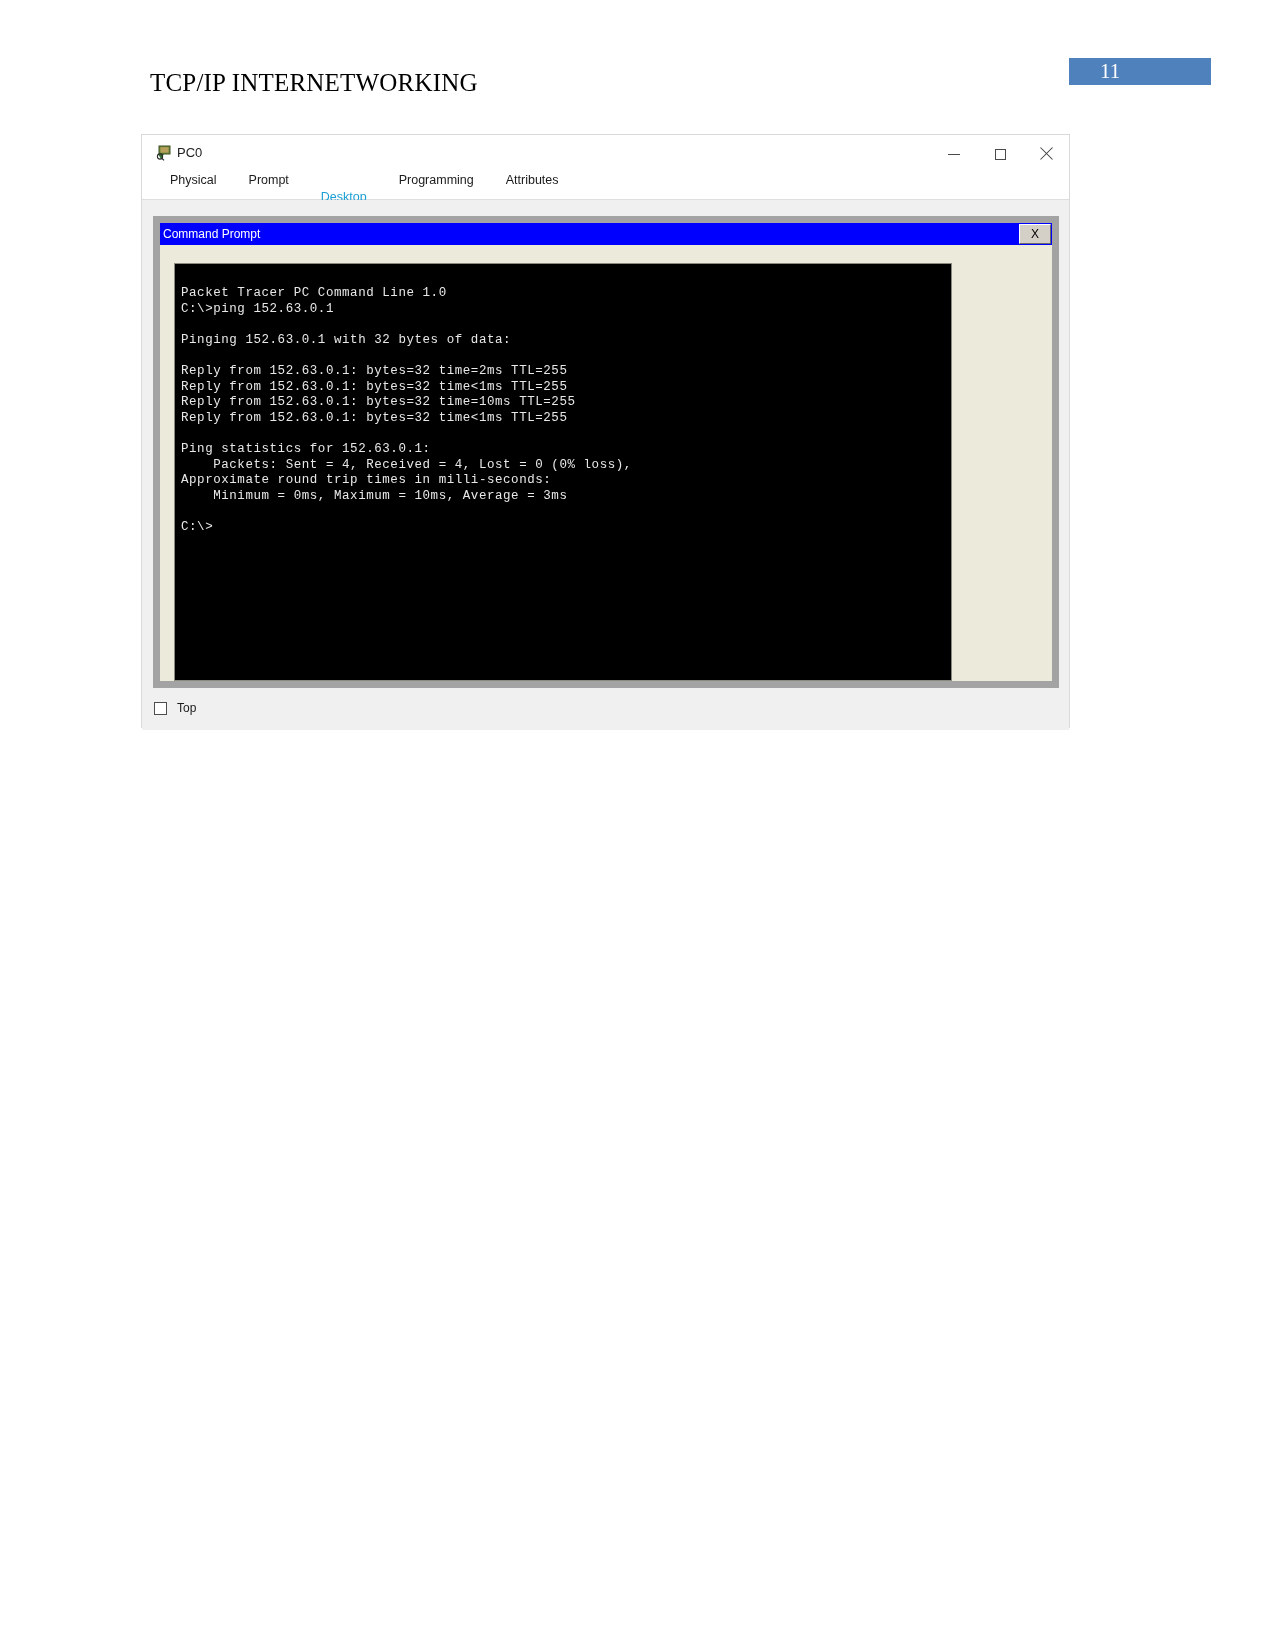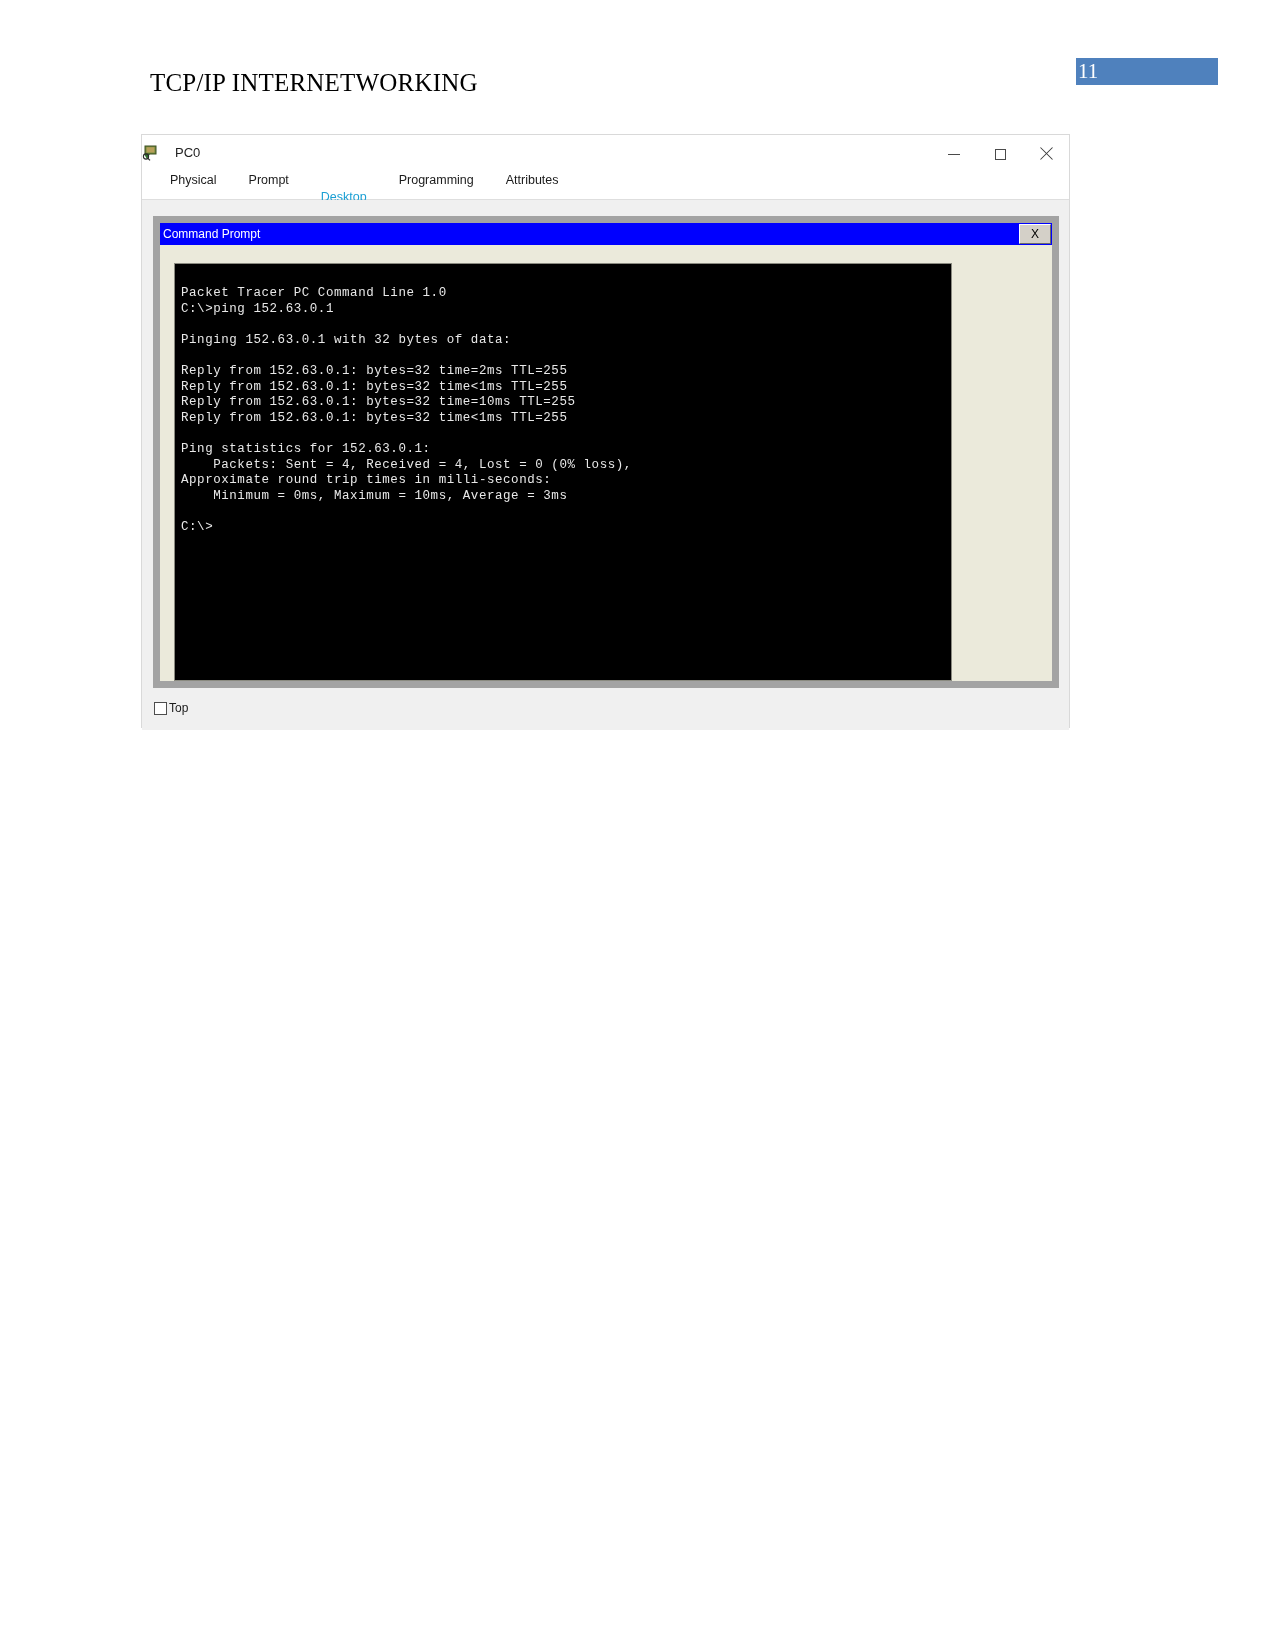--- a/index.html
+++ b/index.html
@@ -30,48 +30,47 @@
     position: absolute;
     left: 1069px;
     top: 58px;
     width: 142px;
     height: 27px;
     background: #4f81bd;
     color: #ffffff;
     font-family: "Liberation Serif", serif;
     font-size: 21px;
     line-height: 27px;
-    padding-left: 2px;
-    box-sizing: border-box;
-    margin-left: 7px;
+    padding-left: 31px;
+    box-sizing: border-box;
   }
 
   
   .pt-window {
     position: absolute;
     left: 141px;
     top: 134px;
     width: 929px;
     height: 594px;
     background: #f0f0f0;
     border: 1px solid #d9d9d9;
     box-sizing: border-box;
   }
   .pt-titlebar {
     position: relative;
     height: 38px;
     background: #ffffff;
   }
   .pt-title-left {
     position: absolute;
-    left: 0;
+    left: 14px;
     top: 9px;
     display: flex;
     align-items: center;
-    gap: 16px;
+    gap: 4px;
   }
   .pt-app-icon {
     width: 17px;
     height: 17px;
     position: relative;
     display: inline-block;
   }
   .pt-title-text {
     font-size: 13px;
     color: #222222;
@@ -231,21 +230,21 @@
     letter-spacing: 0.55px;
   }
 
   
   .pt-footer {
     position: absolute;
     left: 12px;
     bottom: 12px;
     display: flex;
     align-items: center;
-    gap: 2px;
+    gap: 10px;
   }
   .checkbox-box {
     width: 13px;
     height: 13px;
     background: #ffffff;
     border: 1px solid #4d4d4d;
     box-sizing: border-box;
   }
   .checkbox-label {
     font-size: 12px;

